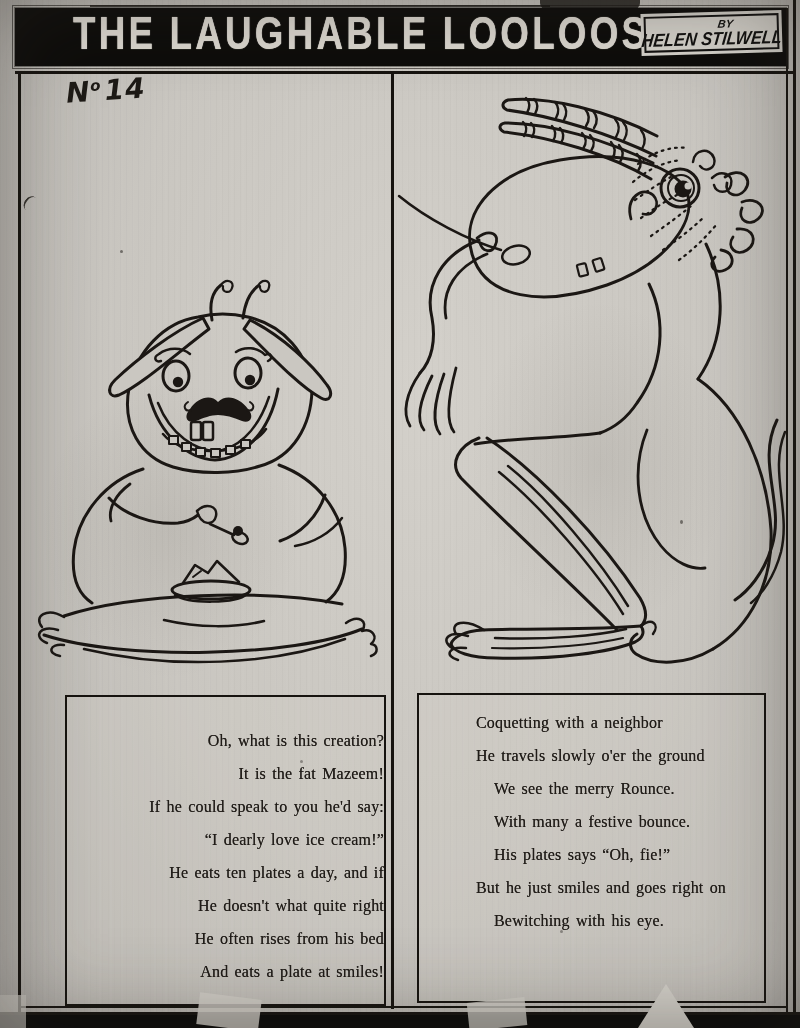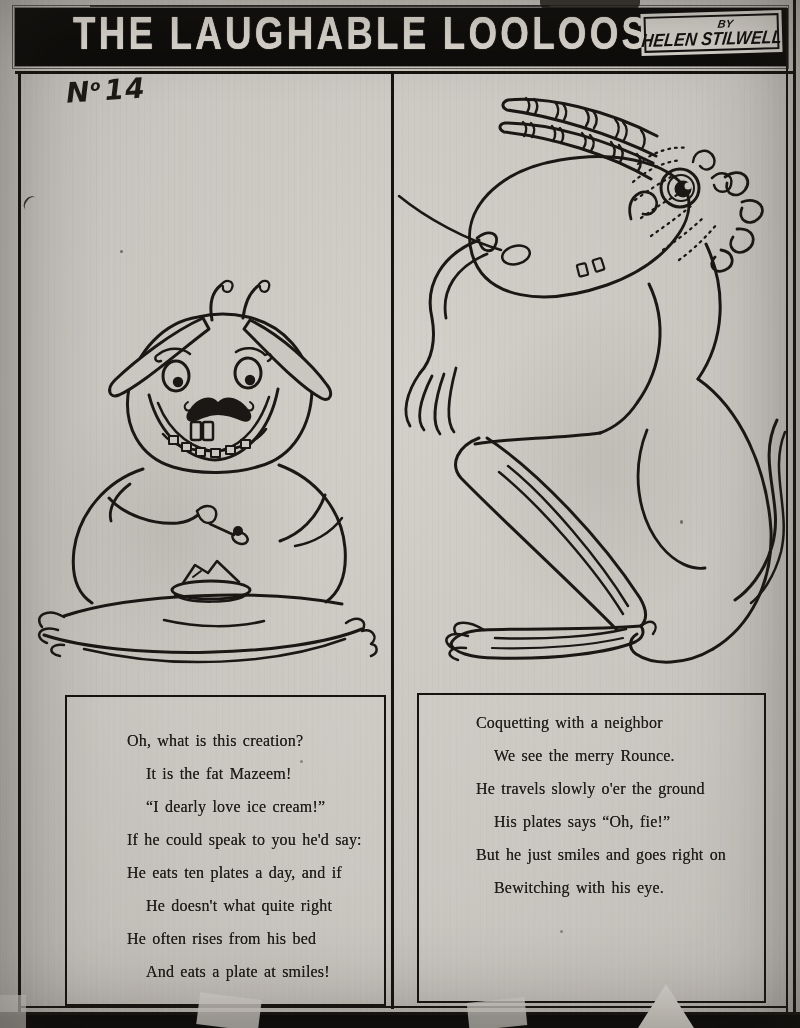--- a/index.html
+++ b/index.html
@@ -49,21 +49,21 @@
     position:absolute;left:66px;top:74px;transform:rotate(-4deg);
     font-family:"DejaVu Sans", sans-serif;font-style:italic;font-weight:bold;
     font-size:28px;color:#1d1a16;letter-spacing:1px;
   }
   .episode sup{font-size:15px;vertical-align:10px;letter-spacing:0;}
   
   .poem-box{
     position:absolute;border:2.5px solid #16130f;box-sizing:border-box;
     background:rgba(210,207,200,.25);
   }
-  .poem-box.left{left:65px;top:695px;width:321px;height:311px;padding-top:27px;}
+  .poem-box.left{left:65px;top:695px;width:321px;height:311px;padding-top:27px;text-align:right;}
   .poem-box.right{left:417px;top:693px;width:349px;height:310px;padding-top:11px;}
   .poem-line{
     font-size:16px;line-height:33px;letter-spacing:.2px;word-spacing:2px;
     color:#201c18;text-shadow:0 0 .5px rgba(30,26,22,.8);white-space:nowrap;
   }
   .poem-box.left .poem-line.odd{margin-left:60px;}
   .poem-box.left .poem-line.even{margin-left:79px;}
   .poem-box.right .poem-line.odd{margin-left:57px;}
   .poem-box.right .poem-line.even{margin-left:75px;}
   
@@ -272,32 +272,33 @@
       <path d="M25,295 C11,315 7,335 15,348" stroke-width="2.8"></path>
       <path d="M37,298 C25,322 21,342 29,352" stroke-width="2.8"></path>
       <path d="M49,296 C39,324 37,346 45,356" stroke-width="2.8"></path>
       <path d="M61,290 C53,320 51,344 59,354" stroke-width="2.8"></path>
     </g>
   </svg>
 
   <div class="poem-box left">
     <div class="poem-line odd">Oh, what is this creation?</div>
     <div class="poem-line even">It is the fat Mazeem!</div>
+    <div class="poem-line odd">If he could speak to you he'd say:</div>
     <div class="poem-line even">“I dearly love ice cream!”</div>
-    <div class="poem-line odd">If he could speak to you he'd say:</div>
     <div class="poem-line odd">He eats ten plates a day, and if</div>
     <div class="poem-line even">He doesn't what quite right</div>
     <div class="poem-line odd">He often rises from his bed</div>
     <div class="poem-line even">And eats a plate at smiles!</div>
   </div>
 
   <div class="poem-box right">
     <div class="poem-line odd">Coquetting with a neighbor</div>
+    <div class="poem-line odd">He travels slowly o'er the ground</div>
     <div class="poem-line even">We see the merry Rounce.</div>
-    <div class="poem-line odd">He travels slowly o'er the ground</div>
+    <div class="poem-line even">With many a festive bounce.</div>
     <div class="poem-line even">His plates says “Oh, fie!”</div>
     <div class="poem-line odd">But he just smiles and goes right on</div>
     <div class="poem-line even">Bewitching with his eye.</div>
   </div>
 
   <div class="bottom-strip"></div>
   <div class="tear" style="left:198px;top:996px;width:62px;height:32px;transform:rotate(7deg);opacity:.85;"></div>
   <div class="tear" style="left:468px;top:1000px;width:58px;height:28px;transform:rotate(-6deg);opacity:.8;"></div>
   <div class="tear" style="left:638px;top:984px;width:56px;height:44px;clip-path:polygon(50% 0,100% 100%,0 100%);"></div>
   <div class="tear" style="left:0px;top:995px;width:26px;height:33px;opacity:.7;"></div>

